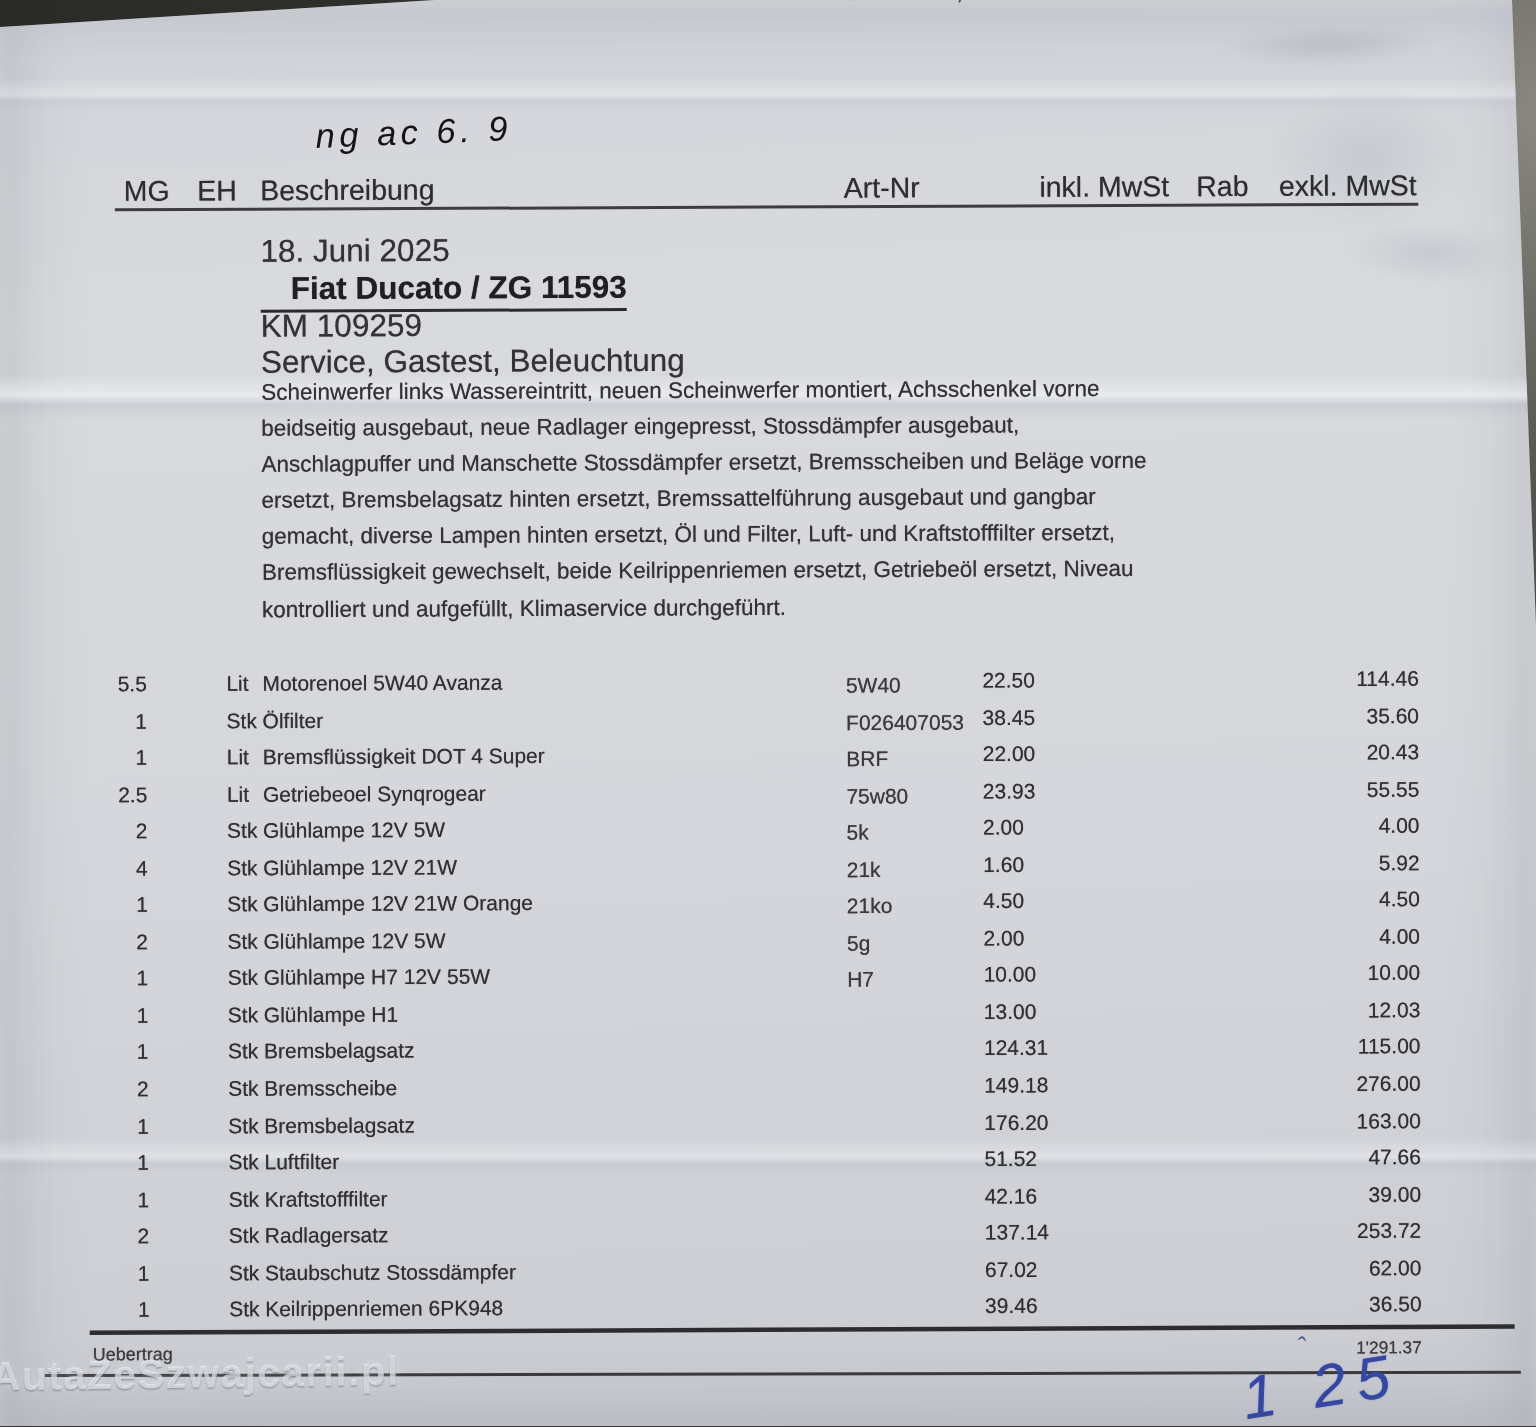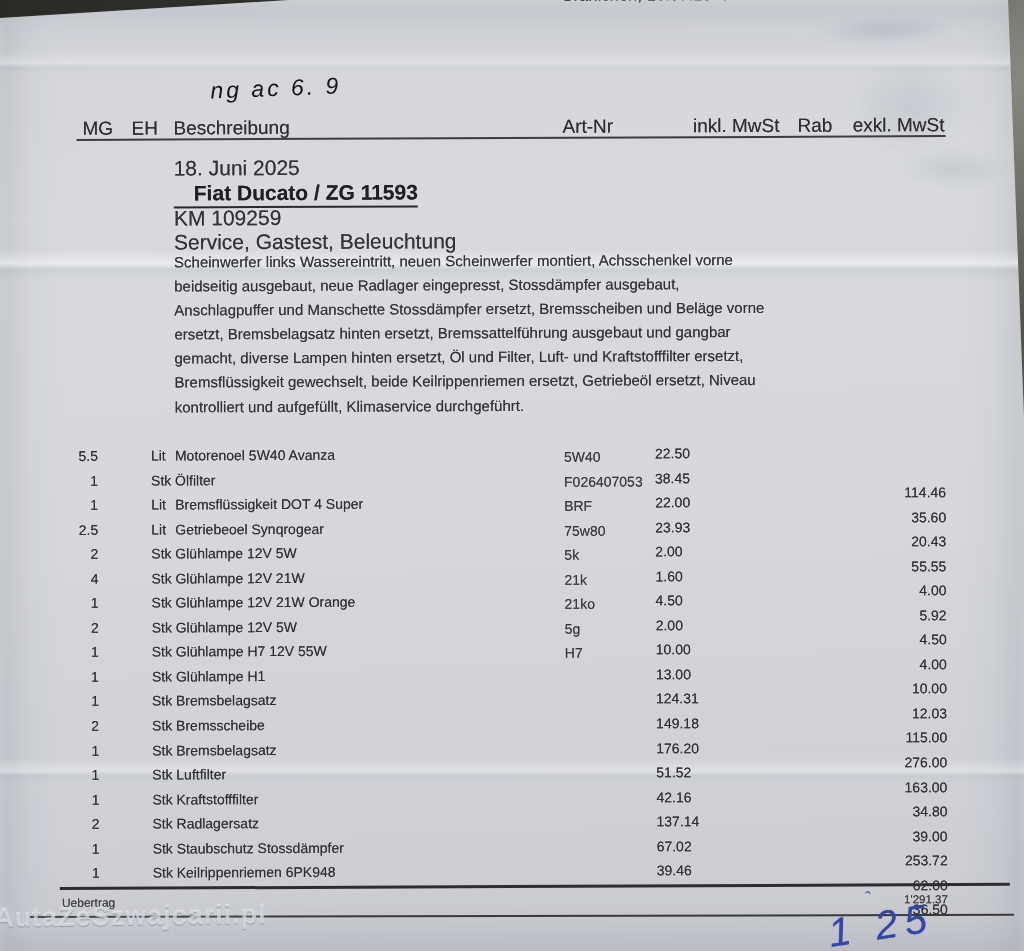--- a/index.html
+++ b/index.html
@@ -56,21 +56,21 @@
   .desc-line{height:24.1px;white-space:nowrap;}
 
   .items{left:58px;top:446px;width:892px;font-size:14px;color:#303032;}
   .row{position:relative;height:24.55px;}
   .row span{position:absolute;top:0;white-space:nowrap;}
   .c-mg{left:0;width:40px;text-align:right;}
   .c-eh{left:69px;width:50px;margin-left:24px;}
   .c-desc{left:117px;width:392px;}
   .c-art{left:506px;width:140px;font-size:14px;color:#3a3a3c;padding-top:3px;}
   .c-inkl{left:597px;width:120px;text-align:left;}
-  .c-exkl{left:768px;width:120px;text-align:right;margin-top:40px;}
+  .c-exkl{left:768px;width:120px;text-align:right;}
 
   .rule-a{left:58px;top:885px;width:950px;height:2.5px;background:#2d2d2f;}
   .rule-b{left:28px;top:915px;width:984px;height:1.6px;background:#3a3a3c;transform:rotate(.12deg);}
   .f-label{left:60px;top:894px;font-size:12px;color:#3b3b3d;}
   .f-amount{left:826px;top:895px;width:120px;text-align:right;font-size:11.5px;color:#3b3b3d;}
 
   .watermark{
     position:absolute;left:-6px;top:901px;font-size:27px;font-weight:bold;letter-spacing:1px;
     color:rgba(241,243,248,.62);
     text-shadow:0 1px 1px rgba(100,104,116,.5), 0 0 6px rgba(255,255,255,.28);
@@ -229,21 +229,21 @@
     <span class="c-art soft"></span>
     <span class="c-inkl soft">176.20</span>
     <span class="c-exkl soft">163.00</span>
   </div>
           <div class="row">
     <span class="c-mg soft">1</span>
     <span class="c-eh soft">Stk</span>
     <span class="c-desc soft">Luftfilter</span>
     <span class="c-art soft"></span>
     <span class="c-inkl soft">51.52</span>
-    <span class="c-exkl soft">34.80</span>
+    <span class="c-exkl soft">47.66</span>
   </div>
           <div class="row">
     <span class="c-mg soft">1</span>
     <span class="c-eh soft">Stk</span>
     <span class="c-desc soft">Kraftstofffilter</span>
     <span class="c-art soft"></span>
     <span class="c-inkl soft">42.16</span>
     <span class="c-exkl soft">39.00</span>
   </div>
           <div class="row">

